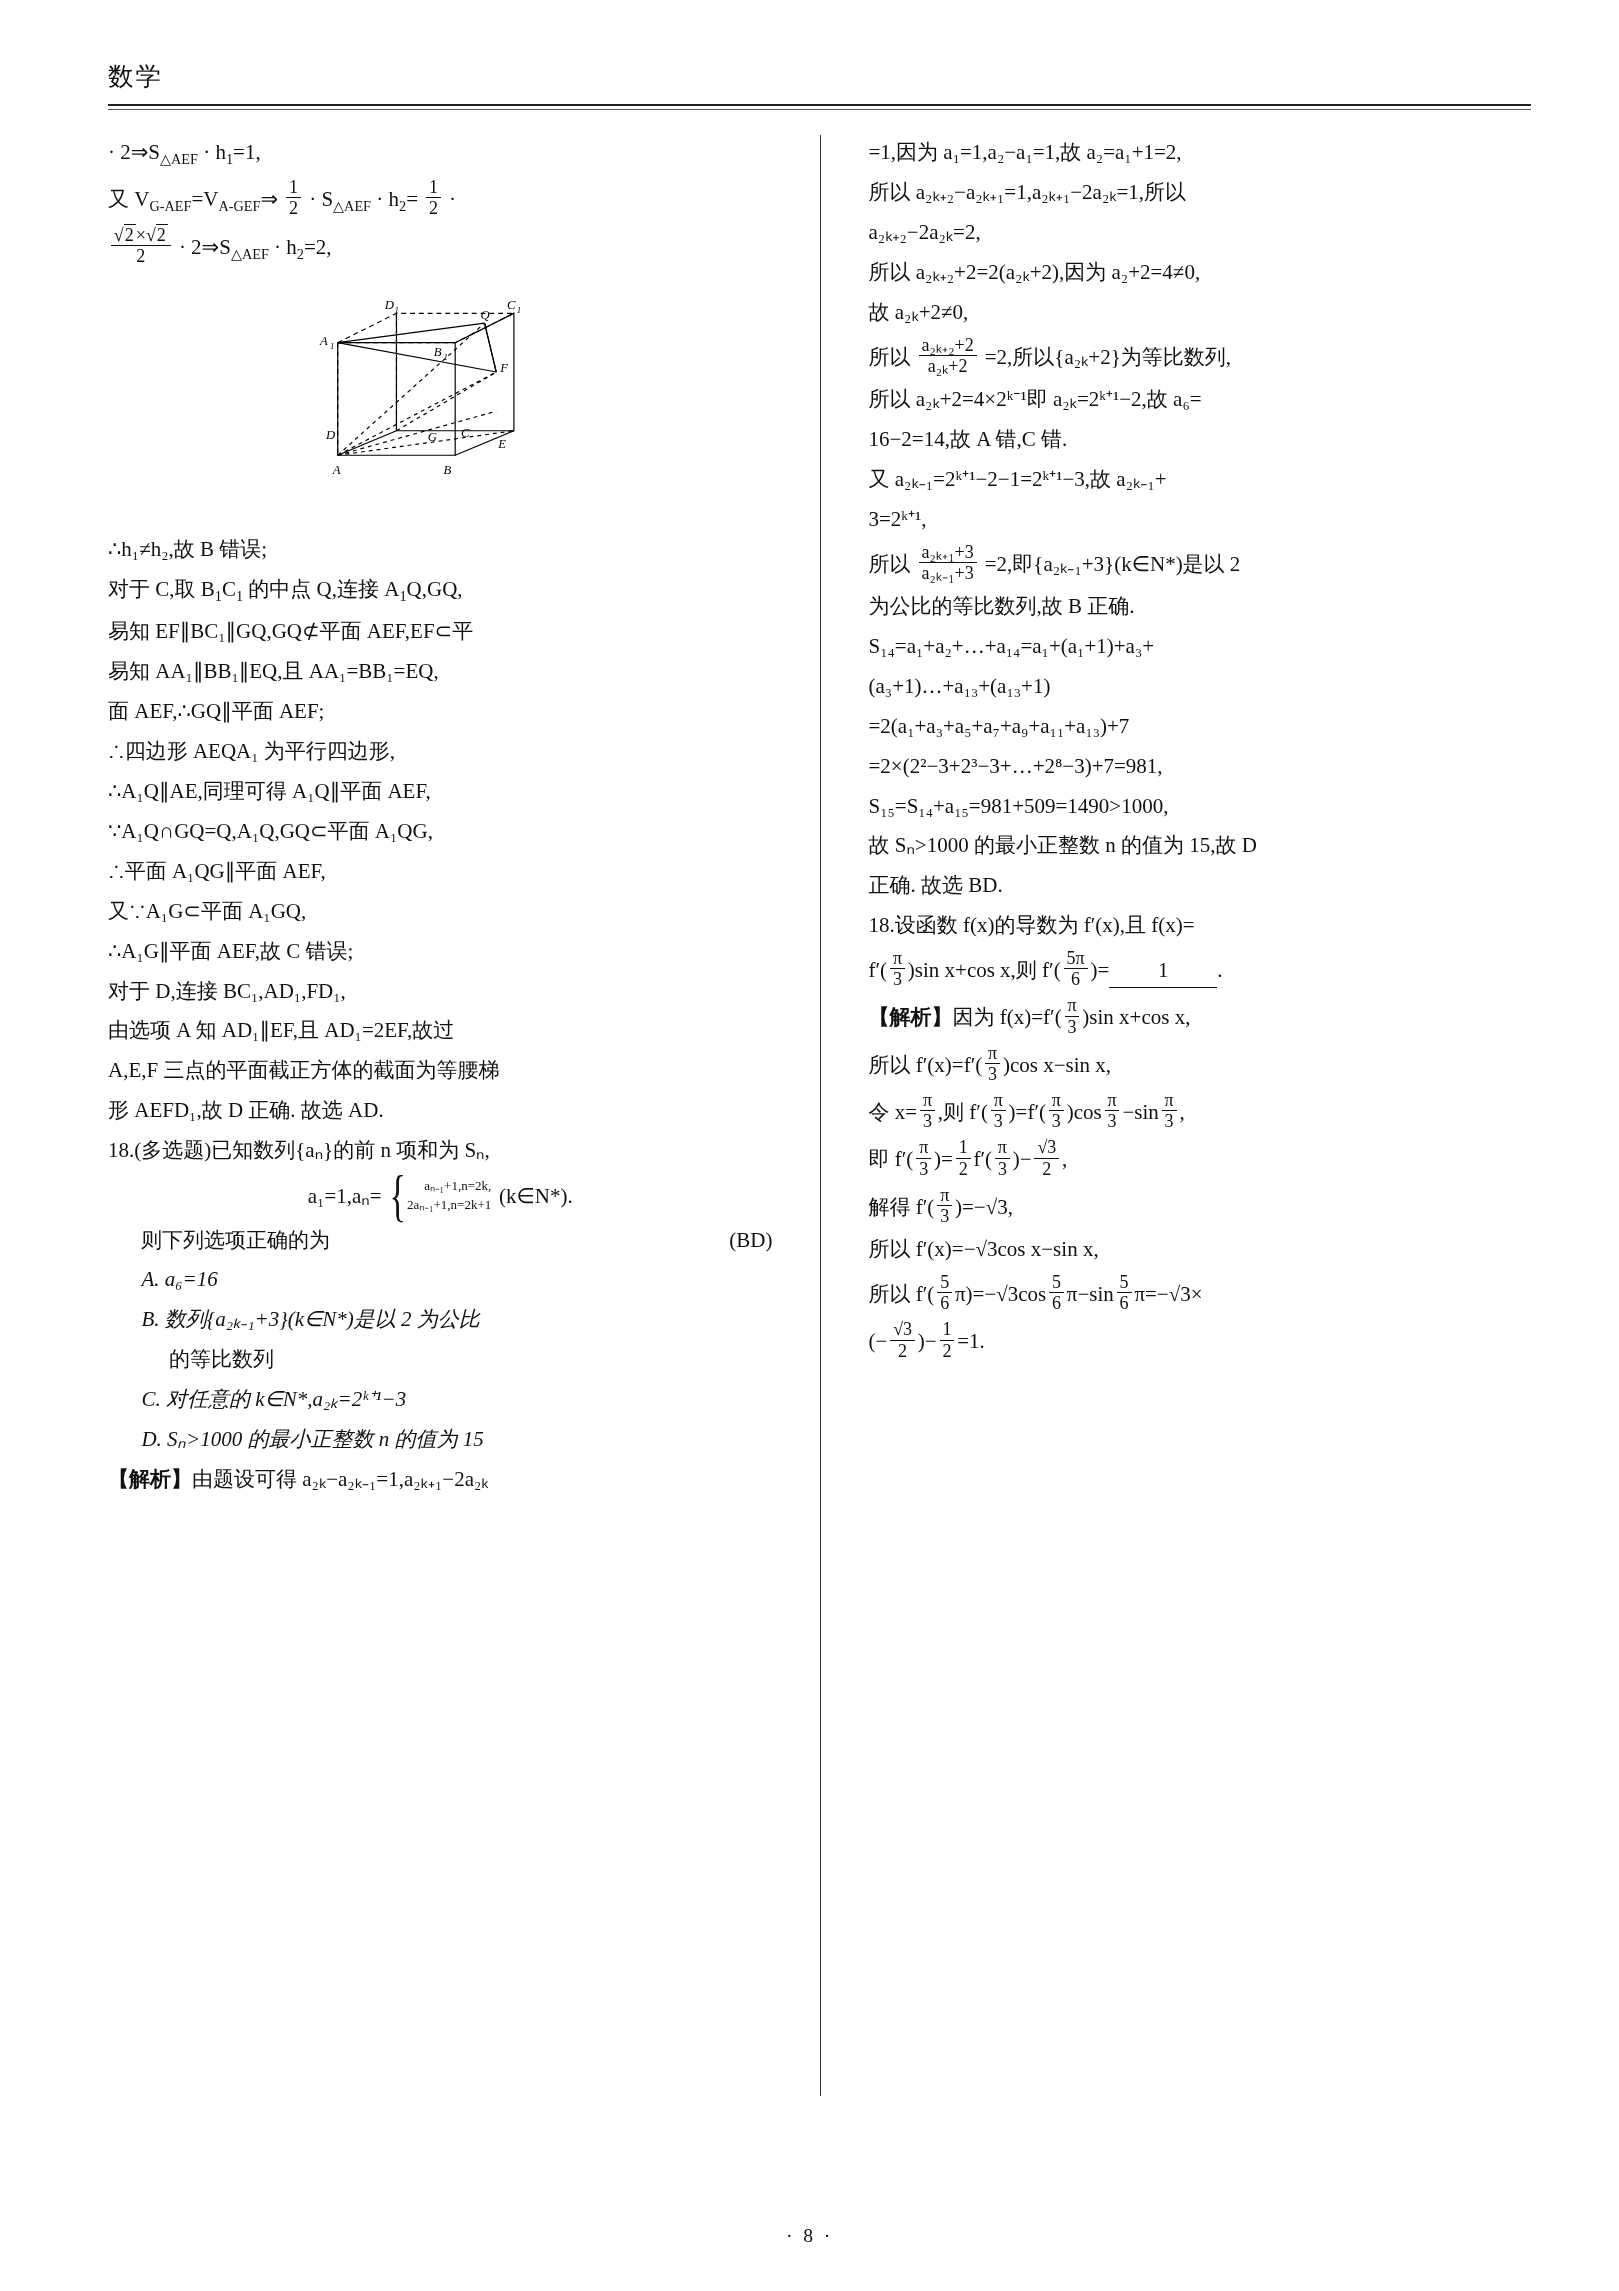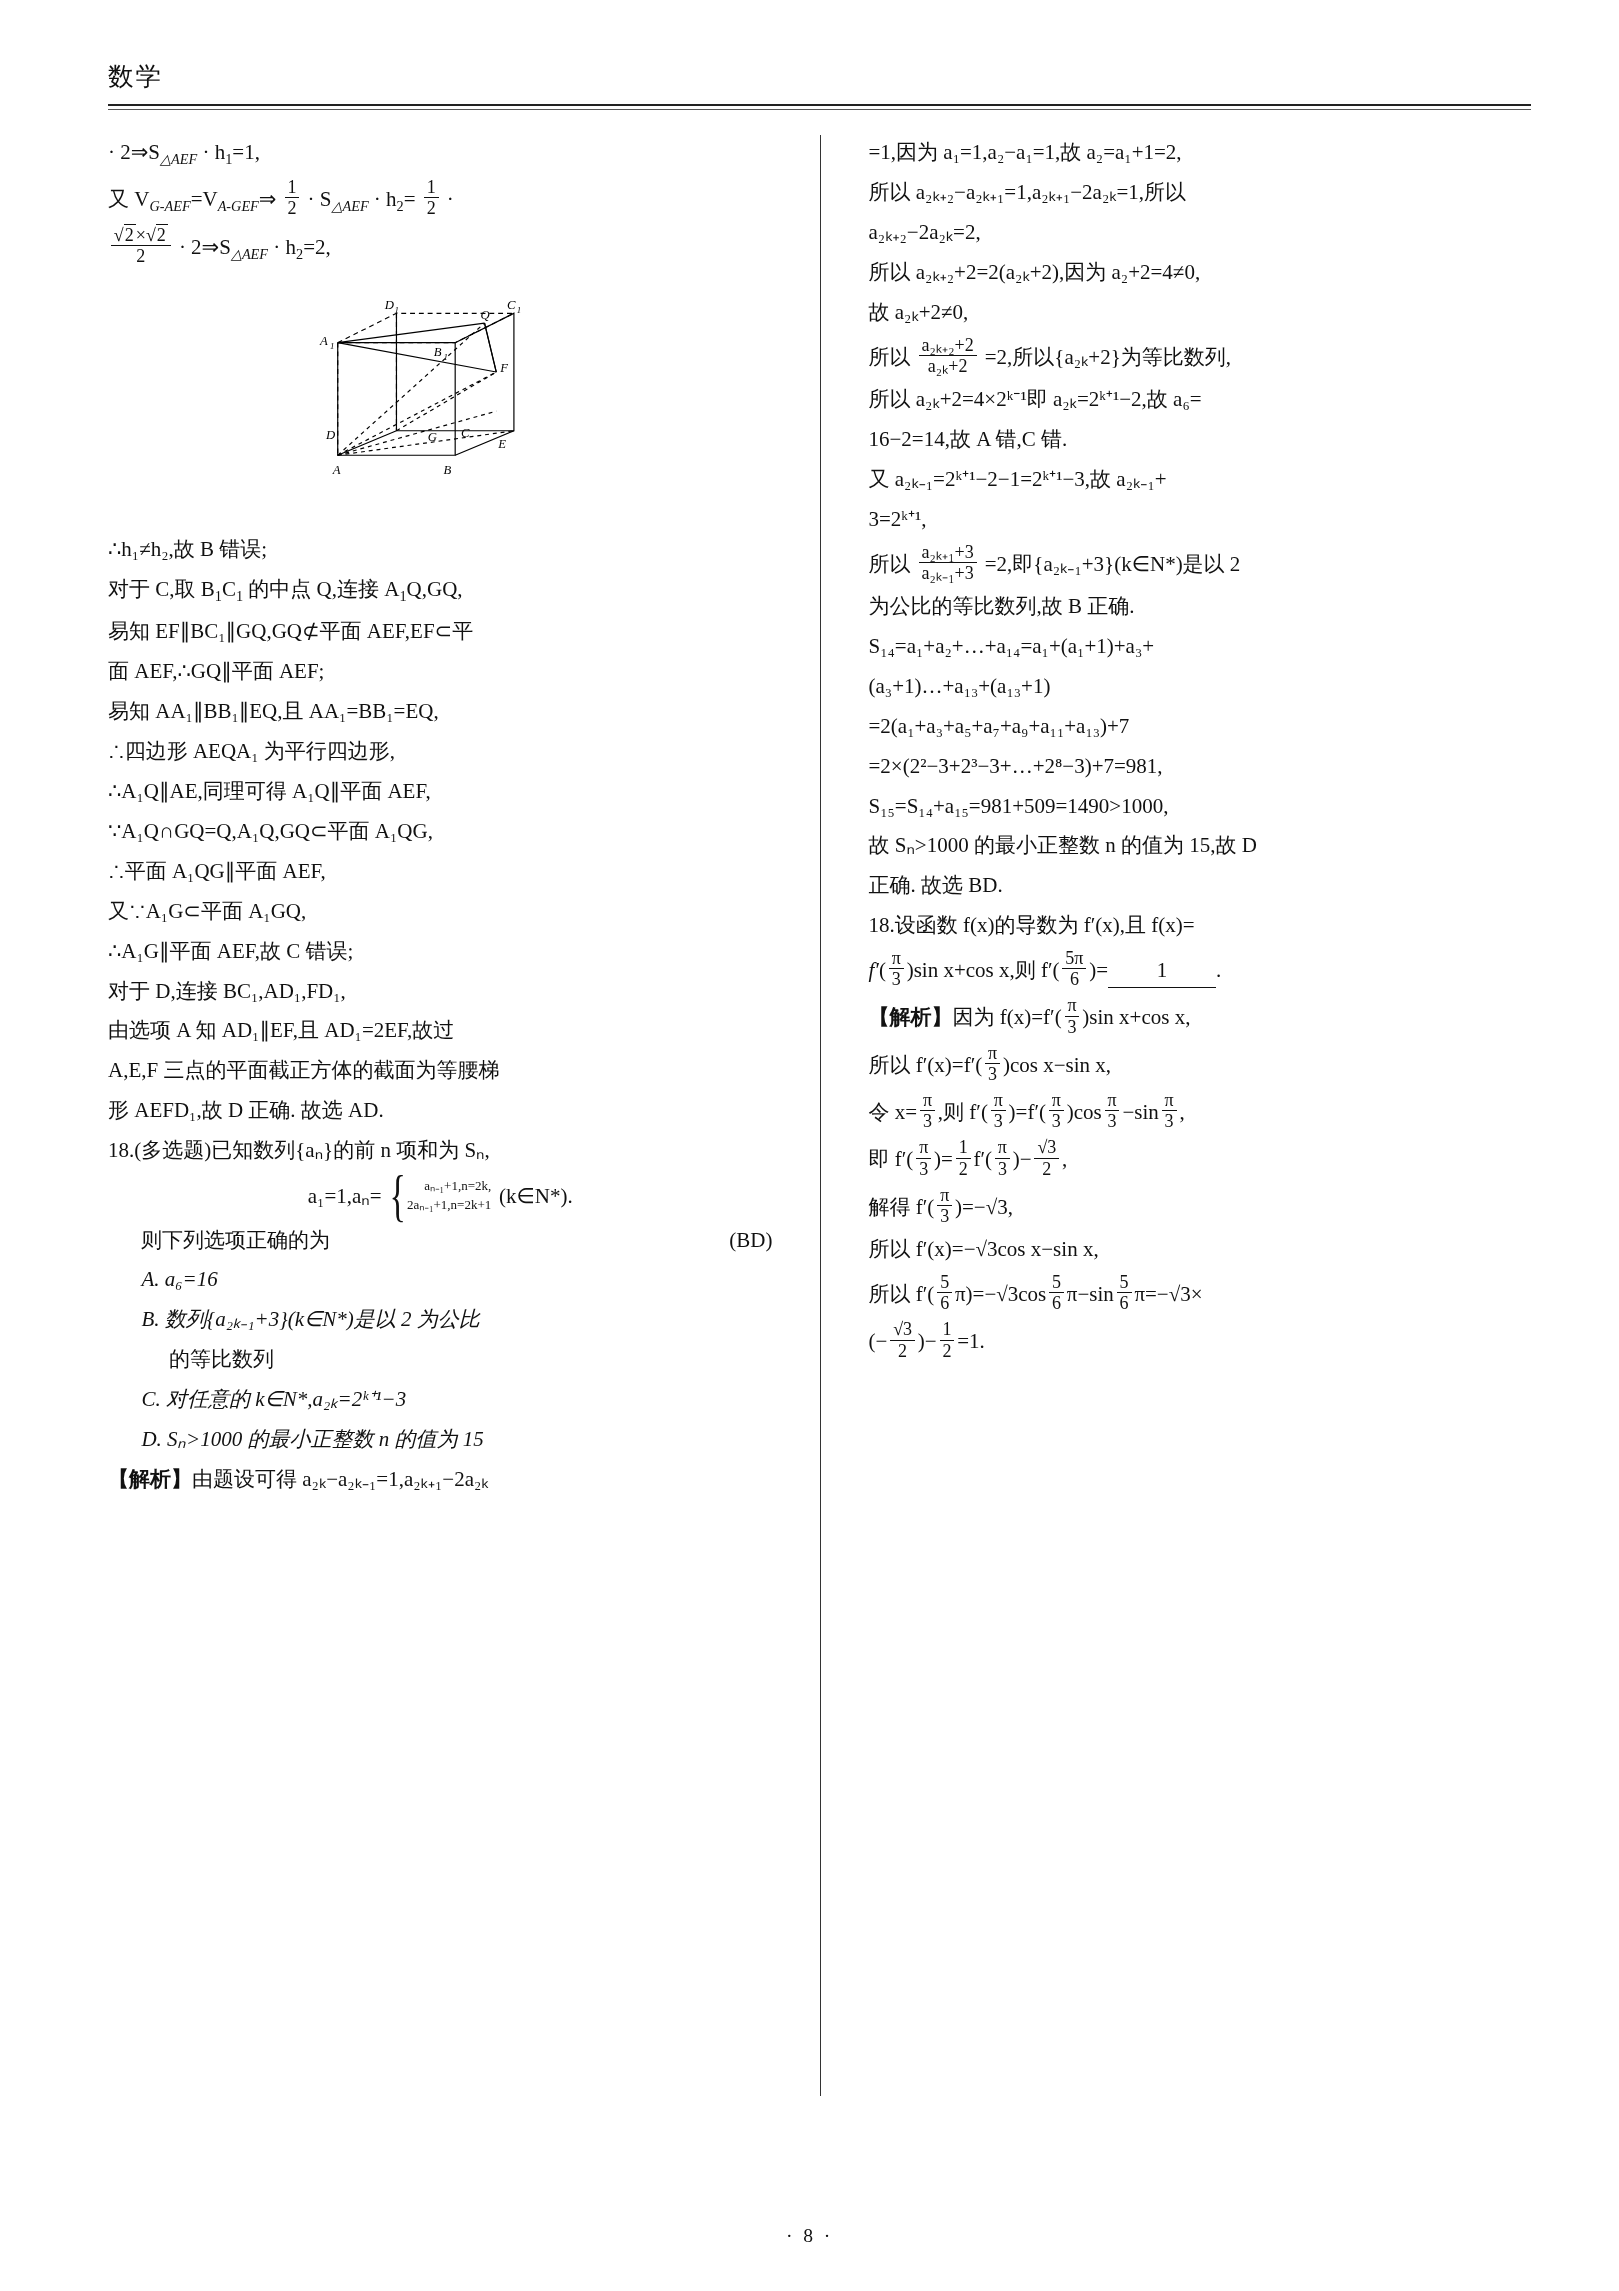--- a/index.html
+++ b/index.html
@@ -46,21 +46,21 @@
   .divider {
     position:absolute;
     left:50%;
     top:0;
     bottom:39px;
     width:1px;
     background:#333;
   }
   p.line { margin:0 0 5.9px 0; text-align:justify; }
   .center { text-align:center; }
-  .it { font-style:italic; }
+  .it { }
   .sub { font-size:0.68em; vertical-align:-0.35em; }
   .bold { font-weight:bold; }
   .frac {
     display:inline-block;
     vertical-align:-0.48em;
     text-align:center;
     font-size:0.86em;
     line-height:1.12;
     margin:0 2.9px;
   }
@@ -178,22 +178,22 @@
             <text x="168" y="204">B</text>
           </g>
         </svg>
       </div>
 
       <p class="line">∴h₁≠h₂,故 B 错误;</p>
       <p class="line">
         <span>对于 C,取 B</span><span class="sub">1</span><span>C</span><span class="sub">1</span><span> 的中点 Q,连接 A</span><span class="sub">1</span><span>Q,GQ,</span>
       </p>
       <p class="line">易知 EF∥BC₁∥GQ,GQ⊄平面 AEF,EF⊂平</p>
+      <p class="line">易知 AA₁∥BB₁∥EQ,且 AA₁=BB₁=EQ,</p>
       <p class="line">面 AEF,∴GQ∥平面 AEF;</p>
-      <p class="line">易知 AA₁∥BB₁∥EQ,且 AA₁=BB₁=EQ,</p>
       <p class="line">∴四边形 AEQA₁ 为平行四边形,</p>
       <p class="line">∴A₁Q∥AE,同理可得 A₁Q∥平面 AEF,</p>
       <p class="line">∵A₁Q∩GQ=Q,A₁Q,GQ⊂平面 A₁QG,</p>
       <p class="line">∴平面 A₁QG∥平面 AEF,</p>
       <p class="line">又∵A₁G⊂平面 A₁GQ,</p>
       <p class="line">∴A₁G∥平面 AEF,故 C 错误;</p>
       <p class="line">对于 D,连接 BC₁,AD₁,FD₁,</p>
       <p class="line">由选项 A 知 AD₁∥EF,且 AD₁=2EF,故过</p>
       <p class="line">A,E,F 三点的平面截正方体的截面为等腰梯</p>
       <p class="line">形 AEFD₁,故 D 正确. 故选 AD.</p>

